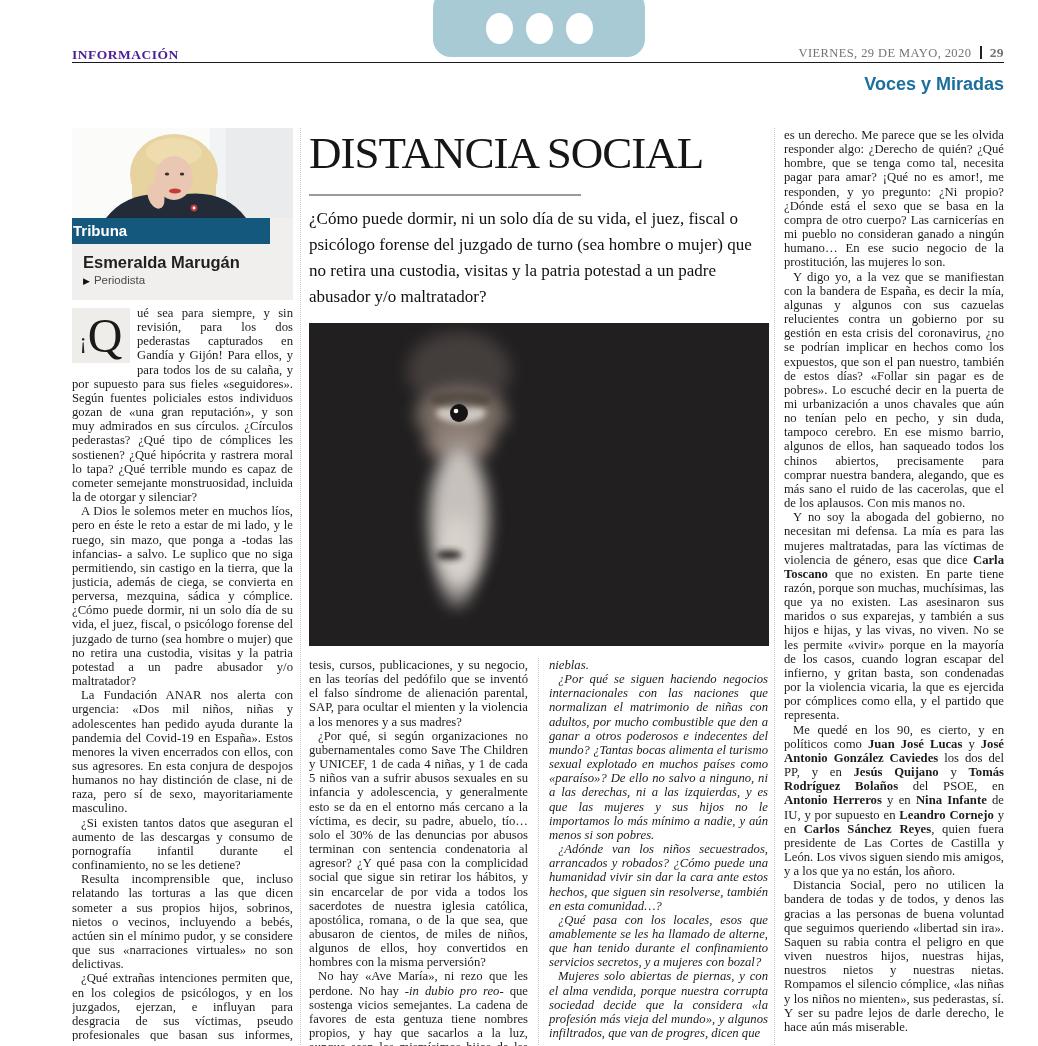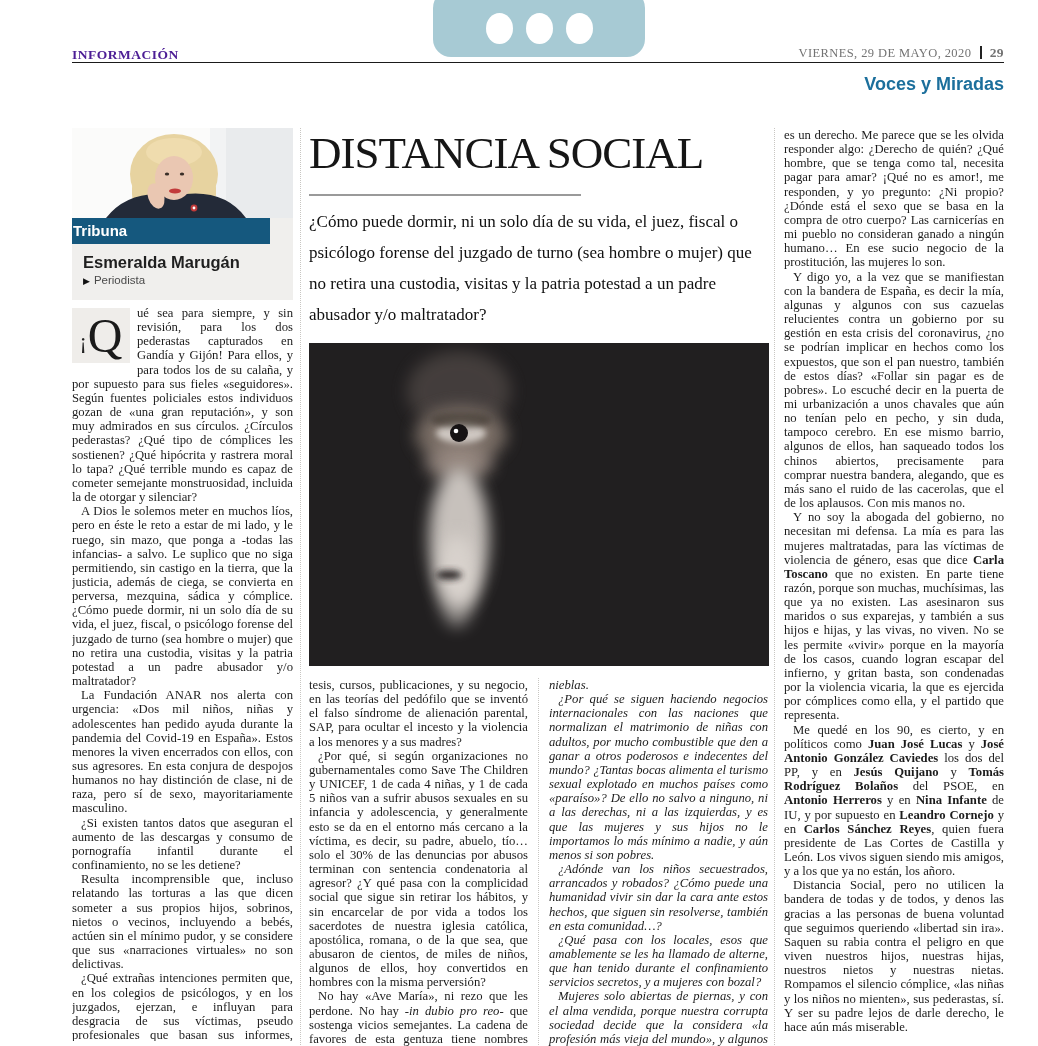--- a/index.html
+++ b/index.html
@@ -55,21 +55,21 @@
   }
   .dropcap .pref{font-size:22px;line-height:1;color:#222;margin-top:10px;}
   .dropcap .big{font-size:48px;line-height:1;color:#1a1a1a;}
   .lead p{text-indent:0;}
   
   .mid{position:absolute;left:300px;top:128px;width:468px;height:917px;
     border-left:1px dotted var(--divider);padding-left:8px;box-sizing:border-box;}
   .headline{margin:0;font-size:45px;line-height:50px;font-weight:400;letter-spacing:-1px;color:#161616;
     font-family:"Liberation Serif",serif;white-space:nowrap;}
   .head-rule{width:272px;border:none;border-top:2px solid #9a9a9a;margin:16px 0 10px 0;}
-  .standfirst{margin:0;width:450px;font-size:17px;line-height:31px;color:#101010;text-align:left;}
+  .standfirst{margin:0;width:450px;font-size:17px;line-height:26px;color:#101010;text-align:left;}
   .photo{margin-top:13px;width:460px;height:323px;display:block;}
   .mid-cols{display:flex;margin-top:12px;height:407px;overflow:hidden;}
   .mid-col{width:219px;}
   .mid-col + .mid-col{border-left:1px dotted var(--divider);padding-left:10px;margin-left:10px;font-style:italic;}
   
   .col4{position:absolute;left:774px;top:128px;width:230px;height:917px;
     border-left:1px dotted var(--divider);padding-left:9px;box-sizing:border-box;overflow:hidden;}
   .bodytext i{font-style:italic;}
   .bodytext b{font-weight:bold;}
 </style>
@@ -157,21 +157,21 @@
     <ellipse cx="150" cy="195" rx="30" ry="70" fill="#d9d3cd" opacity="0.9" filter="url(#b1)"></ellipse>
     <ellipse cx="148" cy="238" rx="20" ry="46" fill="#e6e0da" opacity="0.55" filter="url(#b1)"></ellipse>
     <ellipse cx="140" cy="232" rx="13" ry="5" fill="#262122" opacity="0.9" filter="url(#b2)"></ellipse>
     <ellipse cx="152" cy="90" rx="25" ry="10" fill="#cfc8c2" filter="url(#b2)"></ellipse>
     <ellipse cx="152" cy="77" rx="31" ry="8" fill="#37302c" opacity="0.55" filter="url(#b2)"></ellipse>
     <circle cx="150" cy="90" r="9" fill="#161314"></circle>
     <circle cx="147" cy="88" r="2.3" fill="#ffffff"></circle>
   </svg>
   <div class="mid-cols">
     <div class="mid-col bodytext cont-first">
-        <p>tesis, cursos, publicaciones, y su negocio, en las teorías del pedófilo que se inventó el falso síndrome de alienación parental, SAP, para ocultar el incesto y la violencia a los menores y a sus madres?</p>
+        <p>tesis, cursos, publicaciones, y su negocio, en las teorías del pedófilo que se inventó el falso síndrome de alienación parental, SAP, para ocultar el mienten y la violencia a los menores y a sus madres?</p>
         <p>¿Por qué, si según organizaciones no gubernamentales como Save The Children y UNICEF, 1 de cada 4 niñas, y 1 de cada 5 niños van a sufrir abusos sexuales en su infancia y adolescencia, y generalmente esto se da en el entorno más cercano a la víctima, es decir, su padre, abuelo, tío… solo el 30% de las denuncias por abusos terminan con sentencia condenatoria al agresor? ¿Y qué pasa con la complicidad social que sigue sin retirar los hábitos, y sin encarcelar de por vida a todos los sacerdotes de nuestra iglesia católica, apostólica, romana, o de la que sea, que abusaron de cientos, de miles de niños, algunos de ellos, hoy convertidos en hombres con la misma perversión?</p>
         <p>No hay «Ave María», ni rezo que les perdone. No hay <i>-in dubio pro reo-</i> que sostenga vicios semejantes. La cadena de favores de esta gentuza tiene nombres propios, y hay que sacarlos a la luz, aunque sean los mismísimos hijos de las ti-</p>
       </div>
     <div class="mid-col bodytext cont-first">
         <p>nieblas.</p>
         <p>¿Por qué se siguen haciendo negocios internacionales con las naciones que normalizan el matrimonio de niñas con adultos, por mucho combustible que den a ganar a otros poderosos e indecentes del mundo? ¿Tantas bocas alimenta el turismo sexual explotado en muchos países como «paraíso»? De ello no salvo a ninguno, ni a las derechas, ni a las izquierdas, y es que las mujeres y sus hijos no le importamos lo más mínimo a nadie, y aún menos si son pobres.</p>
         <p>¿Adónde van los niños secuestrados, arrancados y robados? ¿Cómo puede una humanidad vivir sin dar la cara ante estos hechos, que siguen sin resolverse, también en esta comunidad…?</p>
         <p>¿Qué pasa con los locales, esos que amablemente se les ha llamado de alterne, que han tenido durante el confinamiento servicios secretos, y a mujeres con bozal?</p>
         <p>Mujeres solo abiertas de piernas, y con el alma vendida, porque nuestra corrupta sociedad decide que la considera «la profesión más vieja del mundo», y algunos infiltrados, que van de progres, dicen que</p>
       </div>

